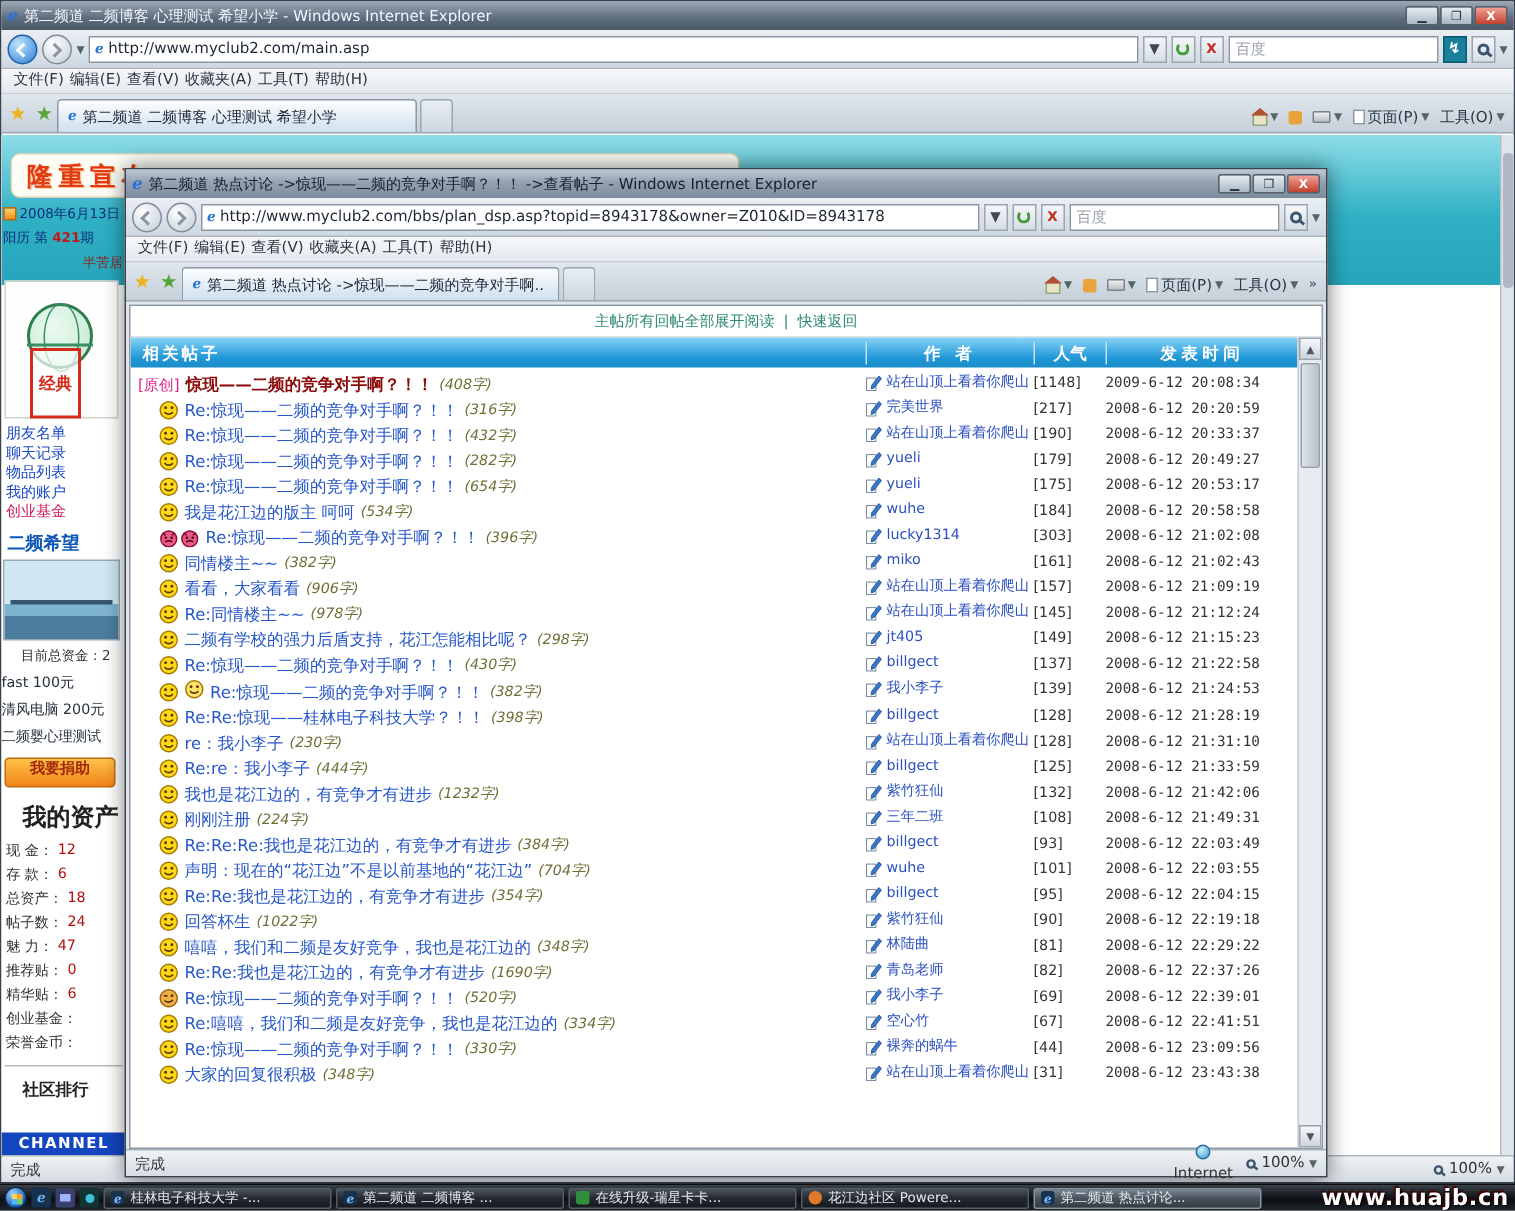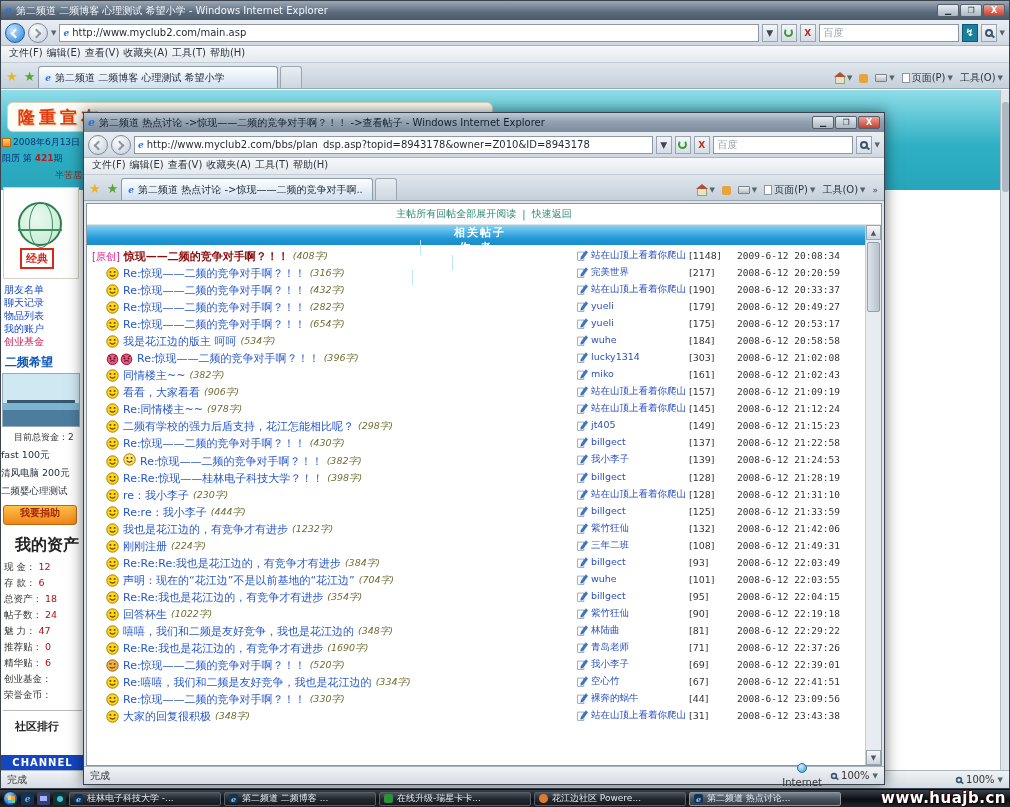--- a/index.html
+++ b/index.html
@@ -67,21 +67,21 @@
   .side-date { display:flex; align-items:center; gap:2px; padding:2px 1px; color:#0d2f7c; }
   .cal-ico { width:9px; height:9px; background:linear-gradient(#ffd264,#f08c1e); border:1px solid #b86a10; flex:0 0 auto; }
   .side-issue { padding:1px 1px 2px; color:#0d2f7c; }
   .side-issue b { color:#c01818; }
   .side-tag { text-align:right; color:#8a2b20; padding:2px 2px 3px; }
   #side-logo { width:76px; height:92px; margin:2px 0 4px 2px; background:#fefefe; border:1px solid #cfd4c8; position:relative; }
   .globe { position:absolute; left:14px; top:14px; width:44px; height:44px; border-radius:50%; border:2px solid #2e7d4f;
     background:radial-gradient(circle at 40% 35%,#eafaf0,#bfe8cf); }
   .globe::before { content:""; position:absolute; left:9px; top:-2px; width:22px; height:44px; border:1px solid #3b8f60; border-radius:50%; }
   .globe::after { content:""; position:absolute; left:-2px; top:17px; width:44px; height:8px; border-bottom:2px solid #3b8f60; }
-  .stamp { position:absolute; left:16px; top:60px; padding:1px 4px; border:2px solid #d42a1a; color:#d42a1a; font-weight:bold; font-size:11px; background:rgba(255,255,255,.7); }
+  .stamp { position:absolute; left:16px; top:44px; padding:14px 4px; border:2px solid #d42a1a; color:#d42a1a; font-weight:bold; font-size:11px; background:rgba(255,255,255,.7); }
   #side-links { padding-left:3px; }
   #side-links a { display:block; color:#1a49c8; line-height:13px; font-size:10px; text-decoration:none; white-space:nowrap; overflow:hidden; }
   #side-links a.red { color:#d01858; }
   .hope-title { color:#0e57b8; font-weight:bold; font-size:12px; padding:6px 0 2px 4px; white-space:nowrap; }
   #side-photo { width:78px; height:54px; margin-left:1px; border:1px solid #9ab;
     background:linear-gradient(#cfe8f2 0 55%,#7fb4d0 55% 70%,#4c7d9e 70% 100%); position:relative; }
   #side-photo::after { content:""; position:absolute; left:4px; top:26px; right:4px; height:3px; background:#35586f; }
   .fund-line { padding:4px 13px 0; color:#333; white-space:nowrap; overflow:hidden; }
   .fund-item { padding-top:5px; color:#27313c; white-space:nowrap; overflow:hidden; font-size:9.5px; }
   #donate-btn { margin:7px 0 0 2px; width:74px; height:20px; border:1px solid #c06a10; border-radius:3px;
@@ -93,21 +93,21 @@
   .rank-title { font-weight:bold; color:#222; font-size:11px; padding:8px 0 2px 14px; white-space:nowrap; }
   #channel { position:absolute; bottom:0; left:0; width:83px; height:15px; background:#1446c0; color:#fff; font-weight:bold;
     font-size:10px; letter-spacing:1px; text-align:center; line-height:15px; overflow:hidden; }
 
   
   #popup { left:83px; top:112px; width:802px; height:673px; background:#dfe5eb; box-shadow:0 0 14px rgba(0,0,0,.55); z-index:5; }
   #pp-content { position:absolute; left:2px; top:90px; right:2px; bottom:18px; background:#fff; border:1px solid #8d98a4; overflow:hidden; }
   #pp-toplinks { height:21px; display:flex; align-items:center; justify-content:center; gap:6px; color:#2e8b74; font-size:10px; border-bottom:1px solid #e2e2e2; }
   #pp-toplinks a { color:#2e8b74; text-decoration:none; }
   #thead { position:absolute; left:0; top:21px; right:16px; height:20px; display:flex; align-items:center;
-    background:linear-gradient(#86d4f6,#1f96d6 70%,#1b8cc9); color:#fff; font-weight:bold; font-size:11px;flex-direction:column; }
+    background:linear-gradient(#86d4f6,#1f96d6 70%,#1b8cc9); color:#fff; font-weight:bold; font-size:11px; }
   #thead .h-title { flex:1; padding-left:8px; letter-spacing:2px; }
   #thead .h-author { width:112px; text-align:center; border-left:1px solid #bfe6f8; letter-spacing:3px; }
   #thead .h-pop { width:48px; text-align:center; border-left:1px solid #bfe6f8; }
   #thead .h-time { width:128px; text-align:center; border-left:1px solid #bfe6f8; letter-spacing:3px; }
   #rows { position:absolute; left:0; top:41px; right:16px; bottom:0; overflow:hidden; padding-top:3px; }
   .t-row { display:flex; align-items:flex-start; min-height:16px; padding:1px 0; }
   .c-title { flex:1; display:flex; align-items:center; gap:4px; padding-left:5px; overflow:hidden; white-space:nowrap; }
   .c-title .lbl { color:#e01f8a; font-size:10px; }
   .c-title a { color:#2757c9; font-size:11px; text-decoration:none; }
   .c-title a.root { color:#8b0a0a; font-weight:bold; }
@@ -980,21 +980,21 @@
             <a href="#">Re:Re:我也是花江边的，有竞争才有进步</a>
             <span class="chars">(1690字)</span>
           </div>
           <div class="c-author">
             <span class="pencil"><svg width="11" height="11" viewBox="0 0 16 16">
                 <rect x="1" y="3" width="9" height="12" fill="#fff" stroke="#7a8aa0"></rect>
                 <path d="M6 10 L13 1 L15.5 3.5 L8.5 12.5 L5.5 13.5 Z" fill="#3a77c9" stroke="#1d4f96" stroke-width="0.8"></path>
               </svg></span>
             <a href="#">青岛老师</a>
           </div>
-          <div class="c-pop">[71]</div>
+          <div class="c-pop">[82]</div>
           <div class="c-time">2008-6-12 22:37:26</div>
         </div>
         <div class="t-row">
           <div class="c-title">
             <span class="indent"></span>
             <span class="face" style="display: flex; gap: 1px;">
               <svg width="13" height="13" viewBox="0 0 16 16">
                 <circle cx="8" cy="8" r="7" fill="#f0b044" stroke="#9a6410" stroke-width="1.2"></circle>
                 <path d="M4 6 L7 6" stroke="#5a3800" stroke-width="1.4"></path>
                 <circle cx="10.6" cy="6" r="1.2" fill="#5a3800"></circle>

